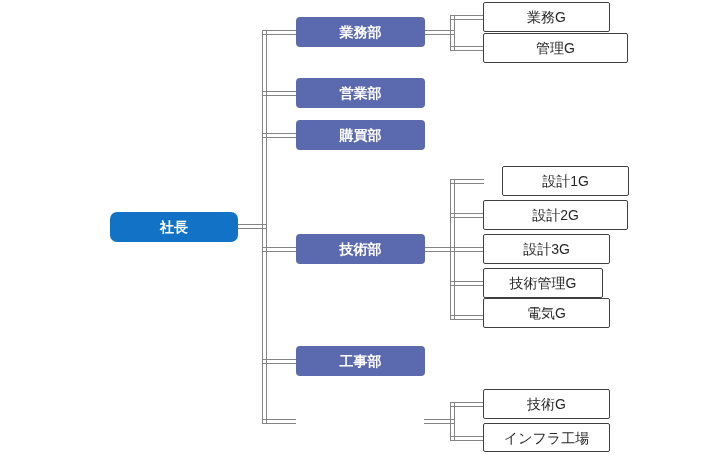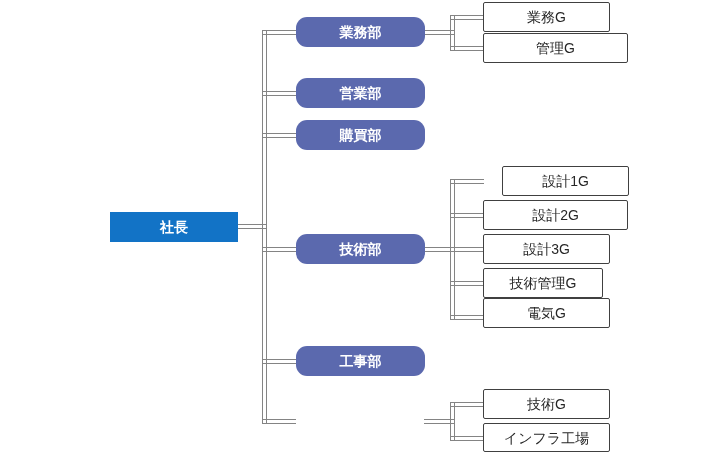--- a/index.html
+++ b/index.html
@@ -4,32 +4,32 @@
 <style>
   html, body { margin:0; padding:0; background:#ffffff; }
   .canvas {
     position:relative; width:720px; height:455px; background:#ffffff;
     font-family:"Liberation Sans","DejaVu Sans",sans-serif;
     overflow:hidden;
   }
   .node {
     position:absolute; box-sizing:border-box;
     display:flex; align-items:center; justify-content:center;
-    font-size:14px; line-height:1; white-space:nowrap;
+    font-size:14px; line-height:1; white-space:nowrap;border-radius:7px;
   }
   .root {
     background:var(--president-bg,#1273C6);
     color:var(--president-text,#FFFFFF);
     font-weight:bold;
   }
   .dept {
     background:var(--department-bg,#5B69AE);
     color:var(--department-text,#FFFFFF);
     font-weight:bold;
-    border-radius:11px;
+    border-radius:4px;
   }
   .leaf {
     background:var(--group-bg,#FFFFFF);
     border:1px solid var(--group-border,#404040);
     color:var(--group-text,#262626);
     border-radius:2px;
     text-align:right;
   }
   
   .hline {

